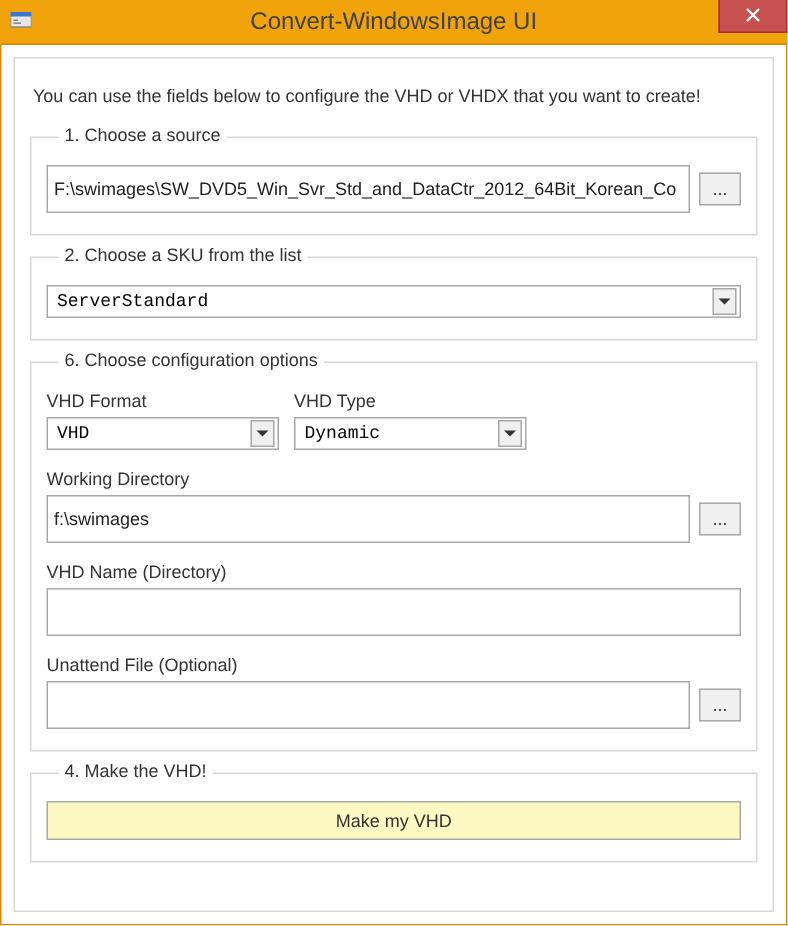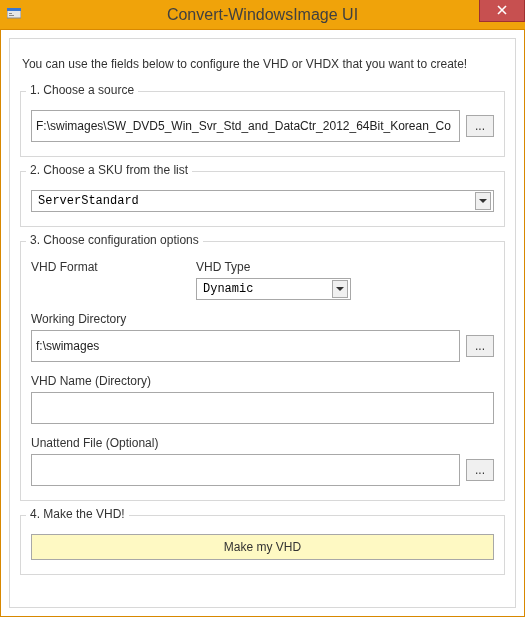--- a/index.html
+++ b/index.html
@@ -79,21 +79,21 @@
     
     .groupbox {
       border: 1px solid #d8d8d8;
       position: relative;
       margin: 0 0 14px 0;
       padding: 18px 10px 14px 10px;
     }
     .groupbox .legend {
       position: absolute;
       top: -9px;
-      left: 5px;
+      left: 18px;
       background: #fff;
       padding: 0 4px;
       font-size: 12px;
       color: #333;
     }
     
     .row {
       display: flex;
       align-items: center;
       gap: 6px;
@@ -282,25 +282,31 @@
       <div class="legend">2. Choose a SKU from the list</div>
       <div class="dropdown" style="width:100%;">
         <span class="dd-text">ServerStandard</span>
         <div class="dd-arrow-btn">
           <div class="dd-arrow"></div>
         </div>
       </div>
     </div>
 
     <div class="groupbox">
-      <div class="legend">3. Choose configuration options</div>
+      <div class="legend">6. Choose configuration options</div>
 
       <div class="cfg-row1">
         <div class="col col-format">
           <span class="field-label">VHD Format</span>
+          <div class="dropdown">
+            <span class="dd-text">VHD</span>
+            <div class="dd-arrow-btn">
+              <div class="dd-arrow"></div>
+            </div>
+          </div>
         </div>
         <div class="col col-type">
           <span class="field-label">VHD Type</span>
           <div class="dropdown">
             <span class="dd-text">Dynamic</span>
             <div class="dd-arrow-btn">
               <div class="dd-arrow"></div>
             </div>
           </div>
         </div>

